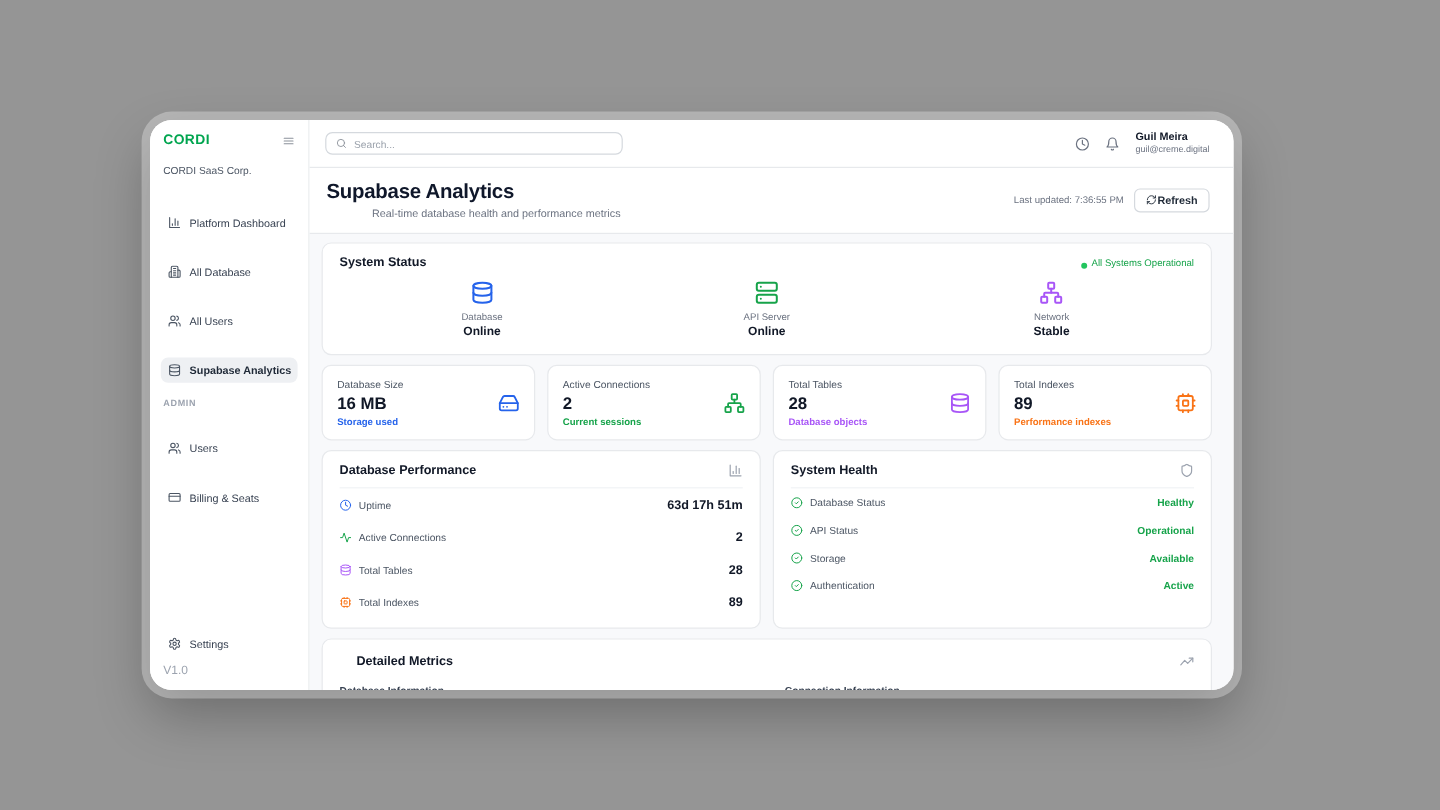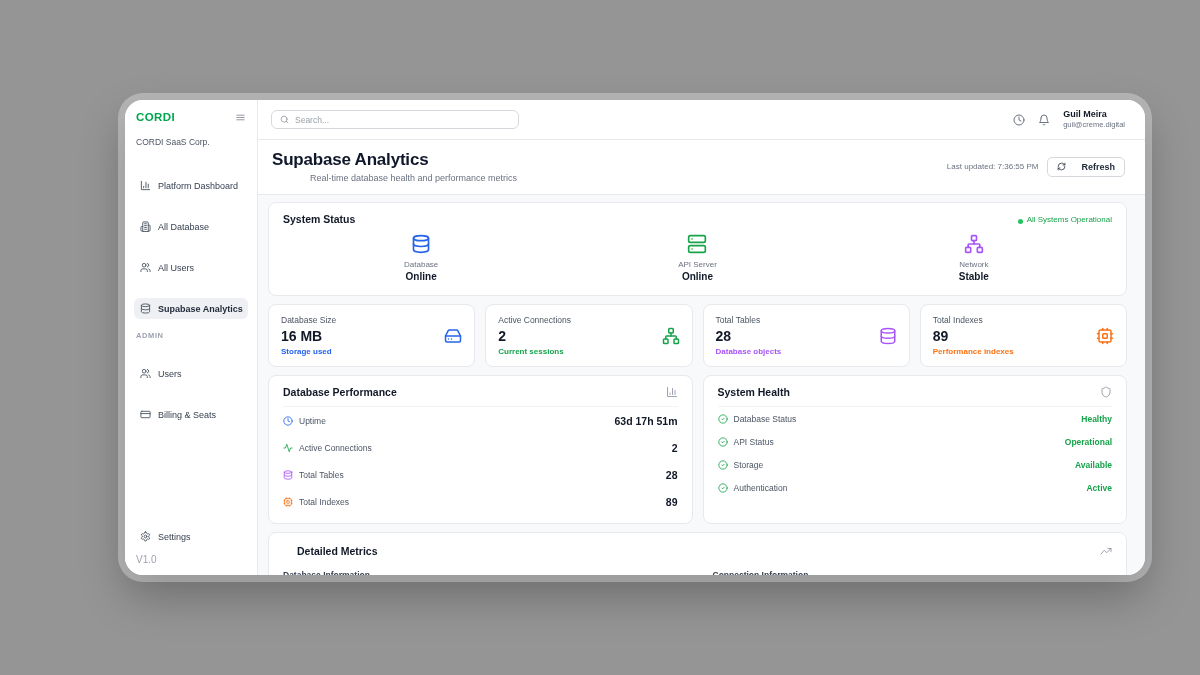--- a/index.html
+++ b/index.html
@@ -4,21 +4,21 @@
 <style>
   * { margin:0; padding:0; box-sizing:border-box; }
   html,body { width:1200px; height:675px; overflow:hidden; }
   body {
     background:#959595;
     font-family:"Liberation Sans", sans-serif;
     position:relative;
     -webkit-font-smoothing:antialiased;
   }
   .window {
-    position:absolute; left:125px; top:100px; width:1020px; height:475px;
+    position:absolute; left:125px; top:100px; width:903px; height:475px;
     background:#ffffff; border-radius:18px; display:flex; overflow:hidden;
     box-shadow:0 0 0 7px rgba(255,255,255,0.30), 0 20px 45px rgba(0,0,0,0.28);
   }
   
   .sidebar {
     width:133px; flex:0 0 133px; border-right:1px solid #e7e9ec;
     display:flex; flex-direction:column; padding:11px 9px 10px 9px; background:#fff;
   }
   .logo-row { display:flex; align-items:center; justify-content:space-between; margin-bottom:12px; padding:0 2px; }
   .logo { font-size:11.5px; font-weight:800; letter-spacing:0.4px; color:#00a54f; }
@@ -57,21 +57,21 @@
   
   .page-header {
     padding:10px 20px 11px 14px; border-bottom:1px solid #e7e9ec;
     display:flex; align-items:center; justify-content:space-between; background:#fff;
   }
   .page-title { font-size:17px; font-weight:800; color:#0f172a; letter-spacing:-0.2px; }
   .page-sub { font-size:9px; color:#6b7280; margin-top:3px;padding-left:38px; }
   .header-right { display:flex; align-items:center; gap:9px; }
   .last-updated { font-size:8px; color:#6b7280; }
   .refresh-btn {
-    display:flex; align-items:center; gap:15px; border:1px solid #d5d9de; border-radius:5px;
+    display:flex; align-items:center; gap:0; border:1px solid #d5d9de; border-radius:5px;
     background:#fff; padding:4px 9px; font-size:9px; font-weight:700; color:#1f2937;
     font-family:"Liberation Sans", sans-serif; cursor:pointer;
   }
   .refresh-btn svg { width:9px; height:9px; }
   
   .content {
     flex:1; background:#f8f9fb; padding:7px 18px 0 10px; overflow:hidden;
     display:flex; flex-direction:column; gap:8px;
   }
   .card { background:#fff; border:1px solid #e7e9ec; border-radius:8px; }

